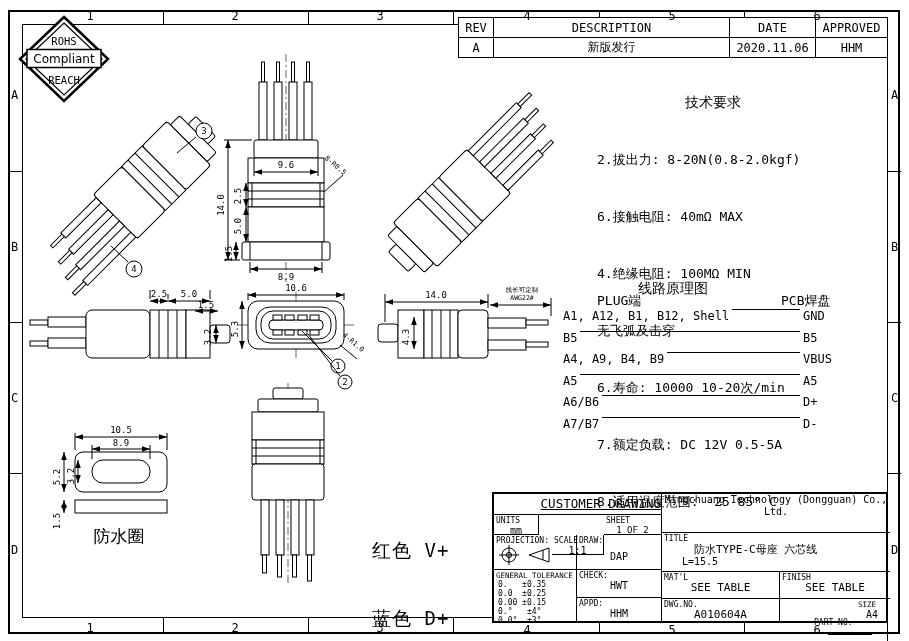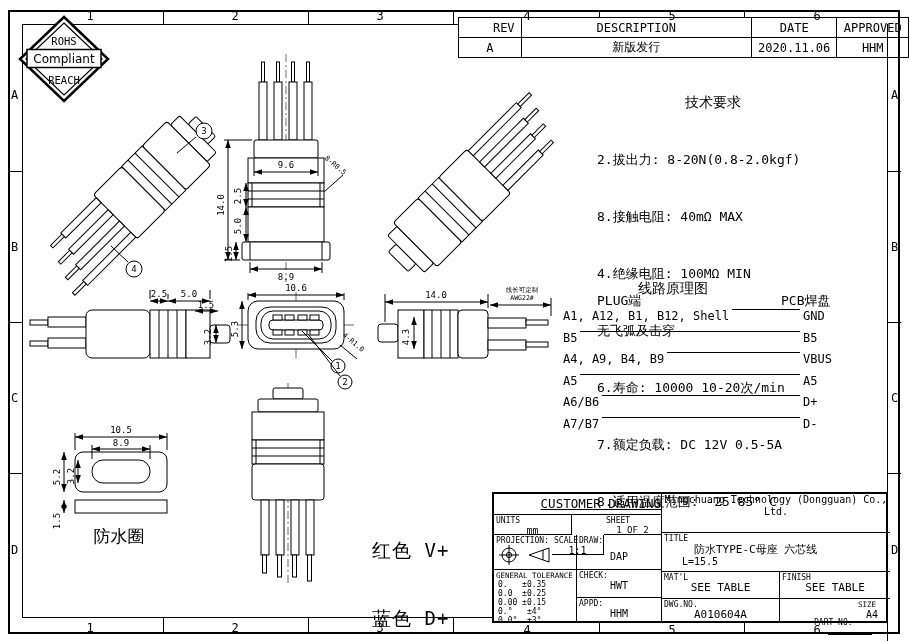--- a/index.html
+++ b/index.html
@@ -311,38 +311,38 @@
     <polygon points="48,9 86,45 48,81 10,45" fill="none" stroke="#000" stroke-width="1.2"></polygon>
     <rect x="11" y="35.5" width="74" height="18" fill="#fff" stroke="#000" stroke-width="1.5"></rect>
     <text x="48" y="31" text-anchor="middle" style="font-size:10.5px;font-family:'DejaVu Sans Mono',monospace;">ROHS</text>
     <text x="48" y="49" text-anchor="middle" style="font-size:12px;font-family:'DejaVu Sans',sans-serif;">Compliant</text>
     <text x="48" y="70" text-anchor="middle" style="font-size:10.5px;font-family:'DejaVu Sans Mono',monospace;">REACH</text>
   </svg>
 
   <table class="rev">
     <tbody>
         <tr>
-      <td style="width:34px;padding-left:28px;">REV</td>
+      <td style="width:34px;">REV</td>
       <td style="width:235px;">DESCRIPTION</td>
       <td style="width:85px;text-align:center;">DATE</td>
       <td style="width:71px;">APPROVED</td>
     </tr>
     <tr>
       <td>A</td>
       <td>新版发行</td>
       <td>2020.11.06</td>
       <td>HHM</td>
     </tr>
   </tbody>
     </table>
 
   <div class="tech">
     <div class="t-title">技术要求</div>
     <div>2.拔出力: 8-20N(0.8-2.0kgf)</div>
-    <div>8.接触电阻: 40mΩ MAX</div>
+    <div>6.接触电阻: 40mΩ MAX</div>
     <div>4.绝缘电阻: 100MΩ MIN</div>
     <div>无飞弧及击穿</div>
     <div>6.寿命: 10000 10-20次/min</div>
     <div>7.额定负载: DC 12V 0.5-5A</div>
     <div>8.适用温度范围: -25-85° C</div>
   </div>
 
   <div class="wire-title">线路原理图</div>
   <div class="wire-h" style="left:597px;top:292px;">PLUG端</div>
   <div class="wire-h" style="left:781px;top:292px;">PCB焊盘</div>
@@ -385,21 +385,21 @@
     
     
     
     
   </div>
 
   <div class="tb">
     <div class="cell br bb" style="left:0;top:0;width:168px;height:21px;">
       <div class="cd">CUSTOMER DRAWING</div>
     </div>
-    <div class="cell br bb" style="left:0;top:21px;width:78px;height:20px;">
+    <div class="cell br bb" style="left:0;top:21px;width:45px;height:20px;">
       <div class="lab">UNITS</div>
       <div class="val">mm</div>
     </div>
     <div class="cell br bb" style="left:58px;top:21px;width:52px;height:20px;margin-top:20px;">
       <div class="lab">SCALE</div>
       <div class="val">1:1</div>
     </div>
     <div class="cell br bb" style="left:110px;top:21px;width:58px;height:20px;">
       <div class="lab">SHEET</div>
       <div class="val" style="font-size:9px;">1 OF 2</div>

